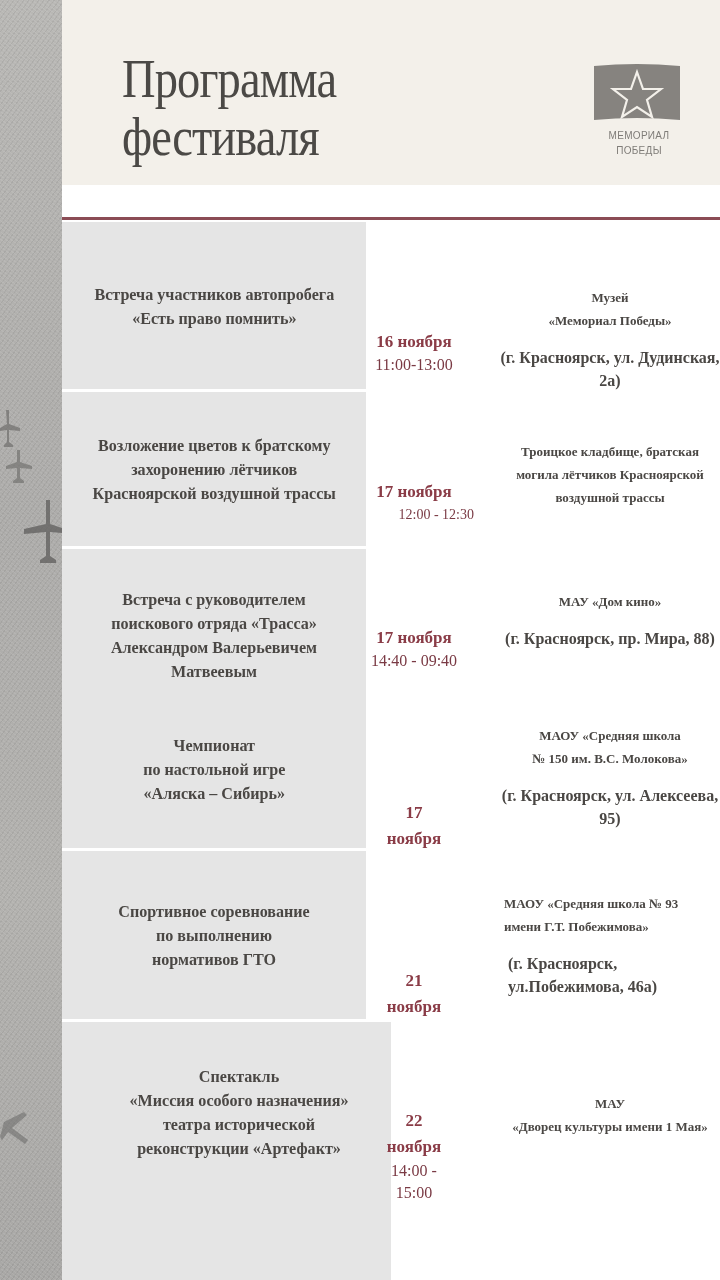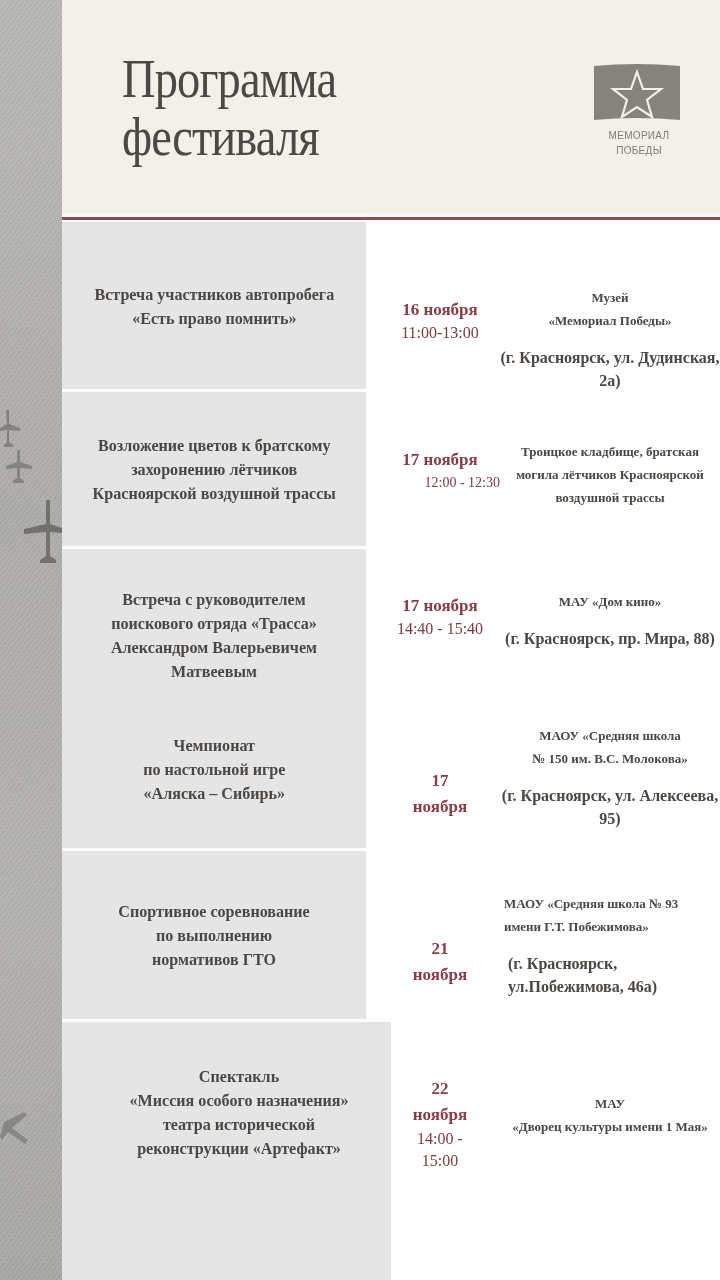--- a/index.html
+++ b/index.html
@@ -11,21 +11,21 @@
   }
   .strip {
     position:absolute; left:0; top:0; width:62px; height:1280px;
     background:
       repeating-linear-gradient(37deg, rgba(255,255,255,0.08) 0 1px, transparent 1px 3px),
       repeating-linear-gradient(-53deg, rgba(0,0,0,0.06) 0 1px, transparent 1px 4px),
       linear-gradient(180deg, #b9b8b5 0%, #adacaa 40%, #b3b2af 70%, #a9a8a6 100%);
   }
   .plane { position:absolute; }
   .header {
-    position:absolute; left:62px; top:0; width:658px; height:214px;
+    position:absolute; left:62px; top:0; width:658px; height:185px;
     background:#f3f0ea;
   }
   .title {
     position:absolute; left:60px; top:50px;
     font-size:54px; line-height:58px; color:#4b4946;
     letter-spacing:-1px; transform:scaleX(0.86); transform-origin:left top;
   }
   .logo { position:absolute; left:530px; top:64px; width:90px; }
   .logo-text {
     position:absolute; left:530px; top:128px; width:94px; text-align:center;
@@ -35,22 +35,22 @@
   .divider {
     position:absolute; left:62px; top:217px; width:658px; height:3px; background:#8b4c55;
   }
   .row-cell {
     position:absolute; left:62px; width:304px; background:#e5e5e5;
     display:flex; align-items:center; justify-content:center; text-align:center;
     font-size:17.5px; line-height:24px; color:#4a4744; font-weight:bold;
   }
   .row-cell span { display:block; white-space:pre-line; transform:scaleX(0.92); }
   .date {
-    position:absolute; left:380px; width:120px; text-align:center;
-    color:#8a3c47; font-weight:bold; font-size:17px; line-height:24px;
+    position:absolute; left:354px; width:120px; text-align:center;
+    color:#8a3c47; font-weight:bold; font-size:17px; line-height:24px;margin-top:32px;
   }
   .time {
     display:block; font-weight:normal; font-size:16px; line-height:22px; color:#7a3a44;
   }
   .time.small { font-size:14px;text-align:right; }
   .venue {
     position:absolute; left:500px; width:220px; text-align:center;
     font-size:13px; line-height:23px; color:#4a4744; font-weight:bold;
   }
   .venue .addr { display:block; margin-top:14px; font-size:16px; }
@@ -121,21 +121,21 @@
 </div>
 
 <div class="row-cell" style="top:549px;height:172px;">
   <span>Встреча с руководителем
 поискового отряда «Трасса»
 Александром Валерьевичем
 Матвеевым</span>
 </div>
 <div class="date" style="top:594px;">
   <span>17 ноября</span>
-  <span class="time">14:40 - 15:40</span>
+  <span class="time">14:40 - 09:40</span>
 </div>
 <div class="venue" style="top:590px;">
   <span class="name">МАУ «Дом кино»</span>
   <span class="addr">(г. Красноярск,  пр. Мира, 88)</span>
 </div>
 
 <div class="row-cell" style="top:689px;height:159px;">
   <span>Чемпионат
 по настольной игре
 «Аляска – Сибирь»</span>

